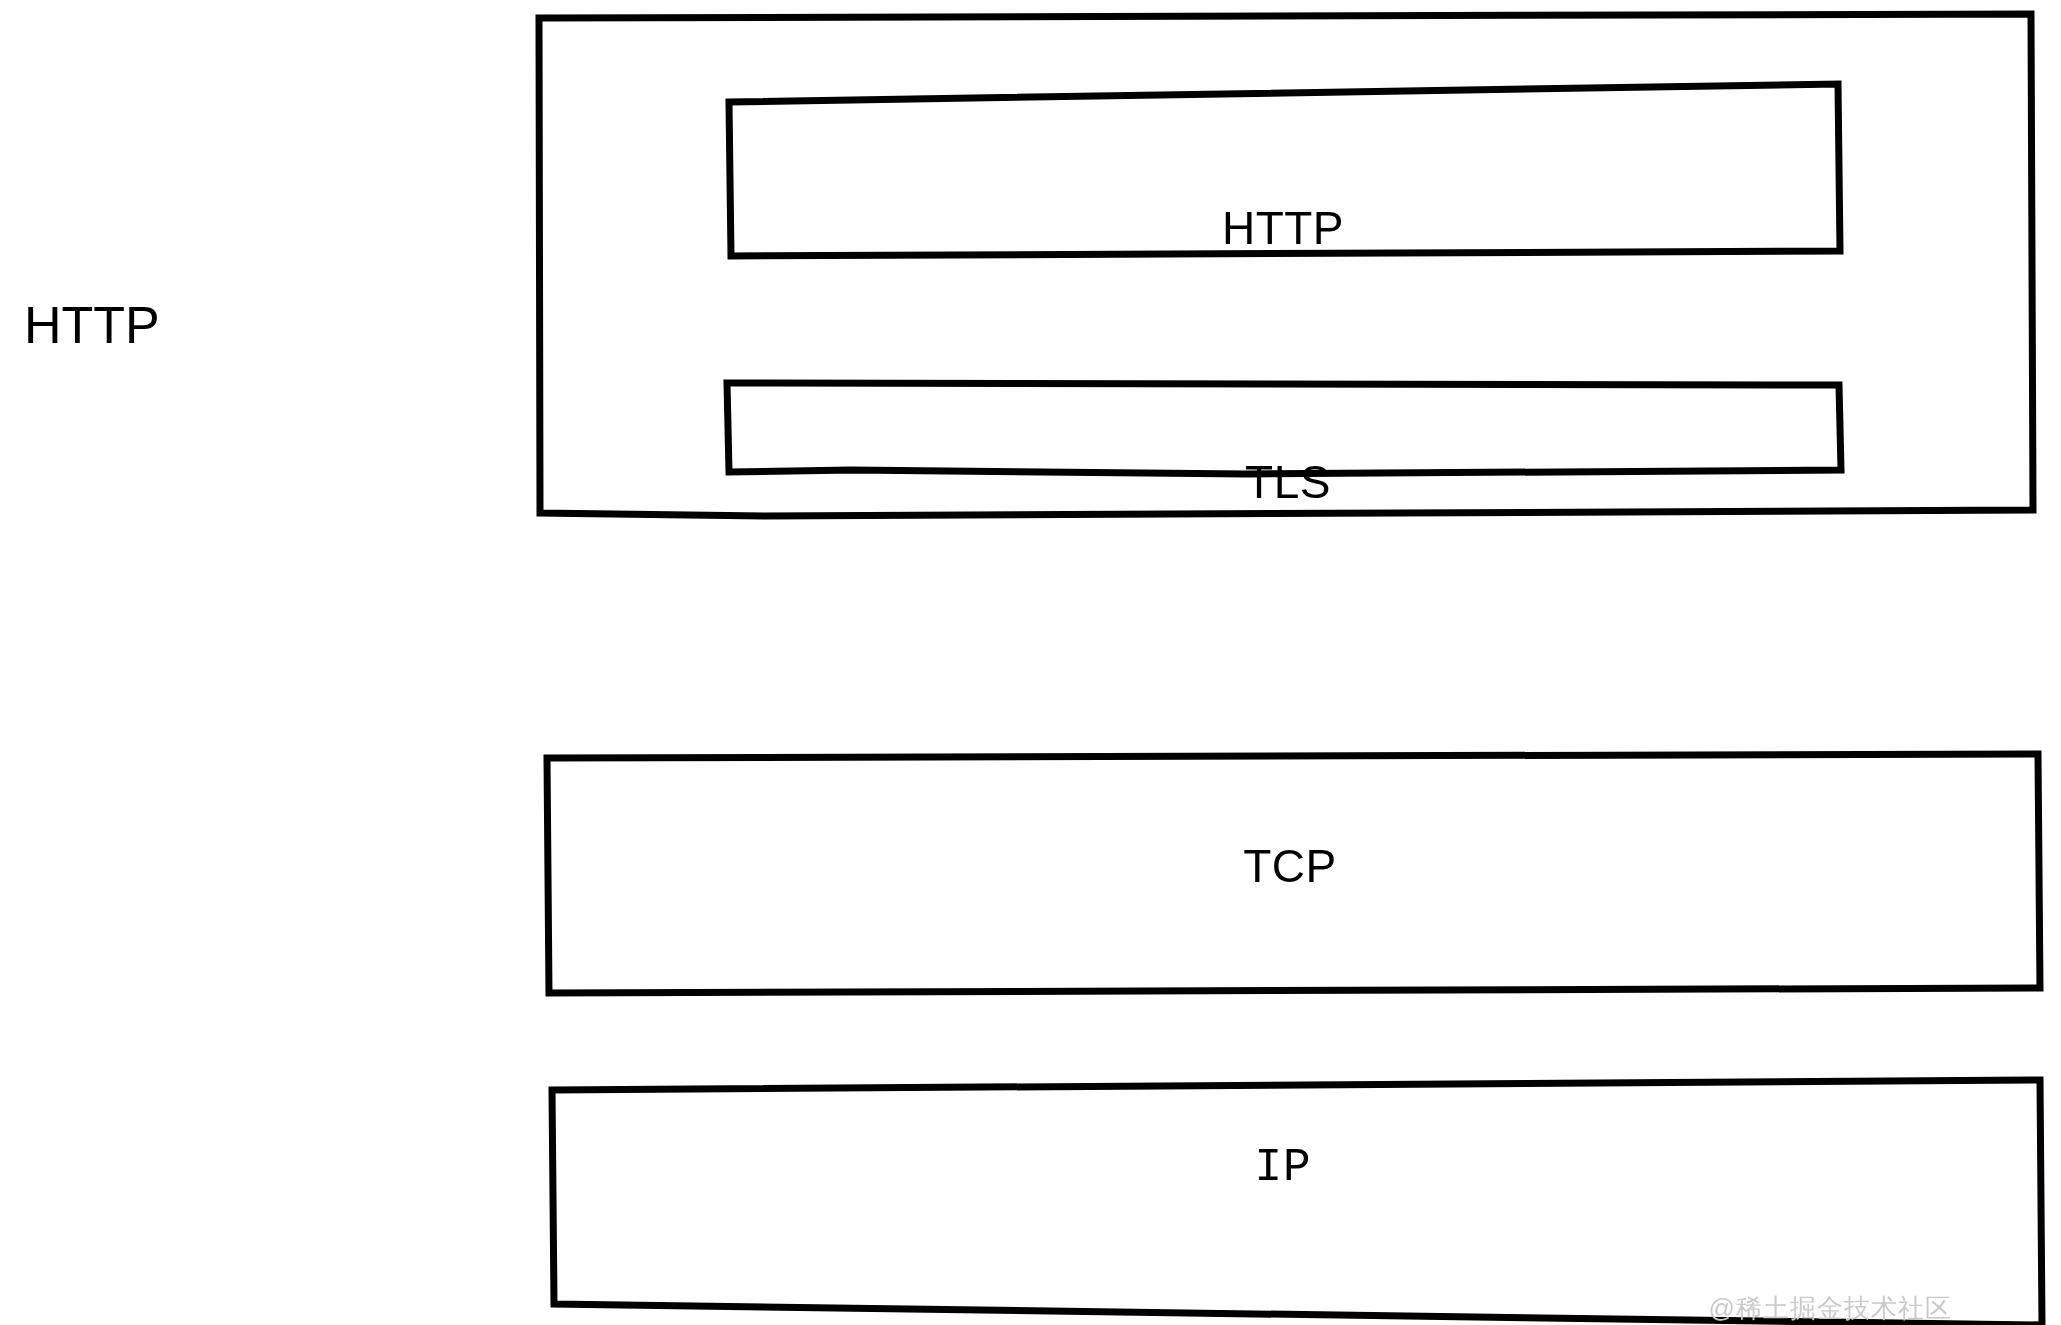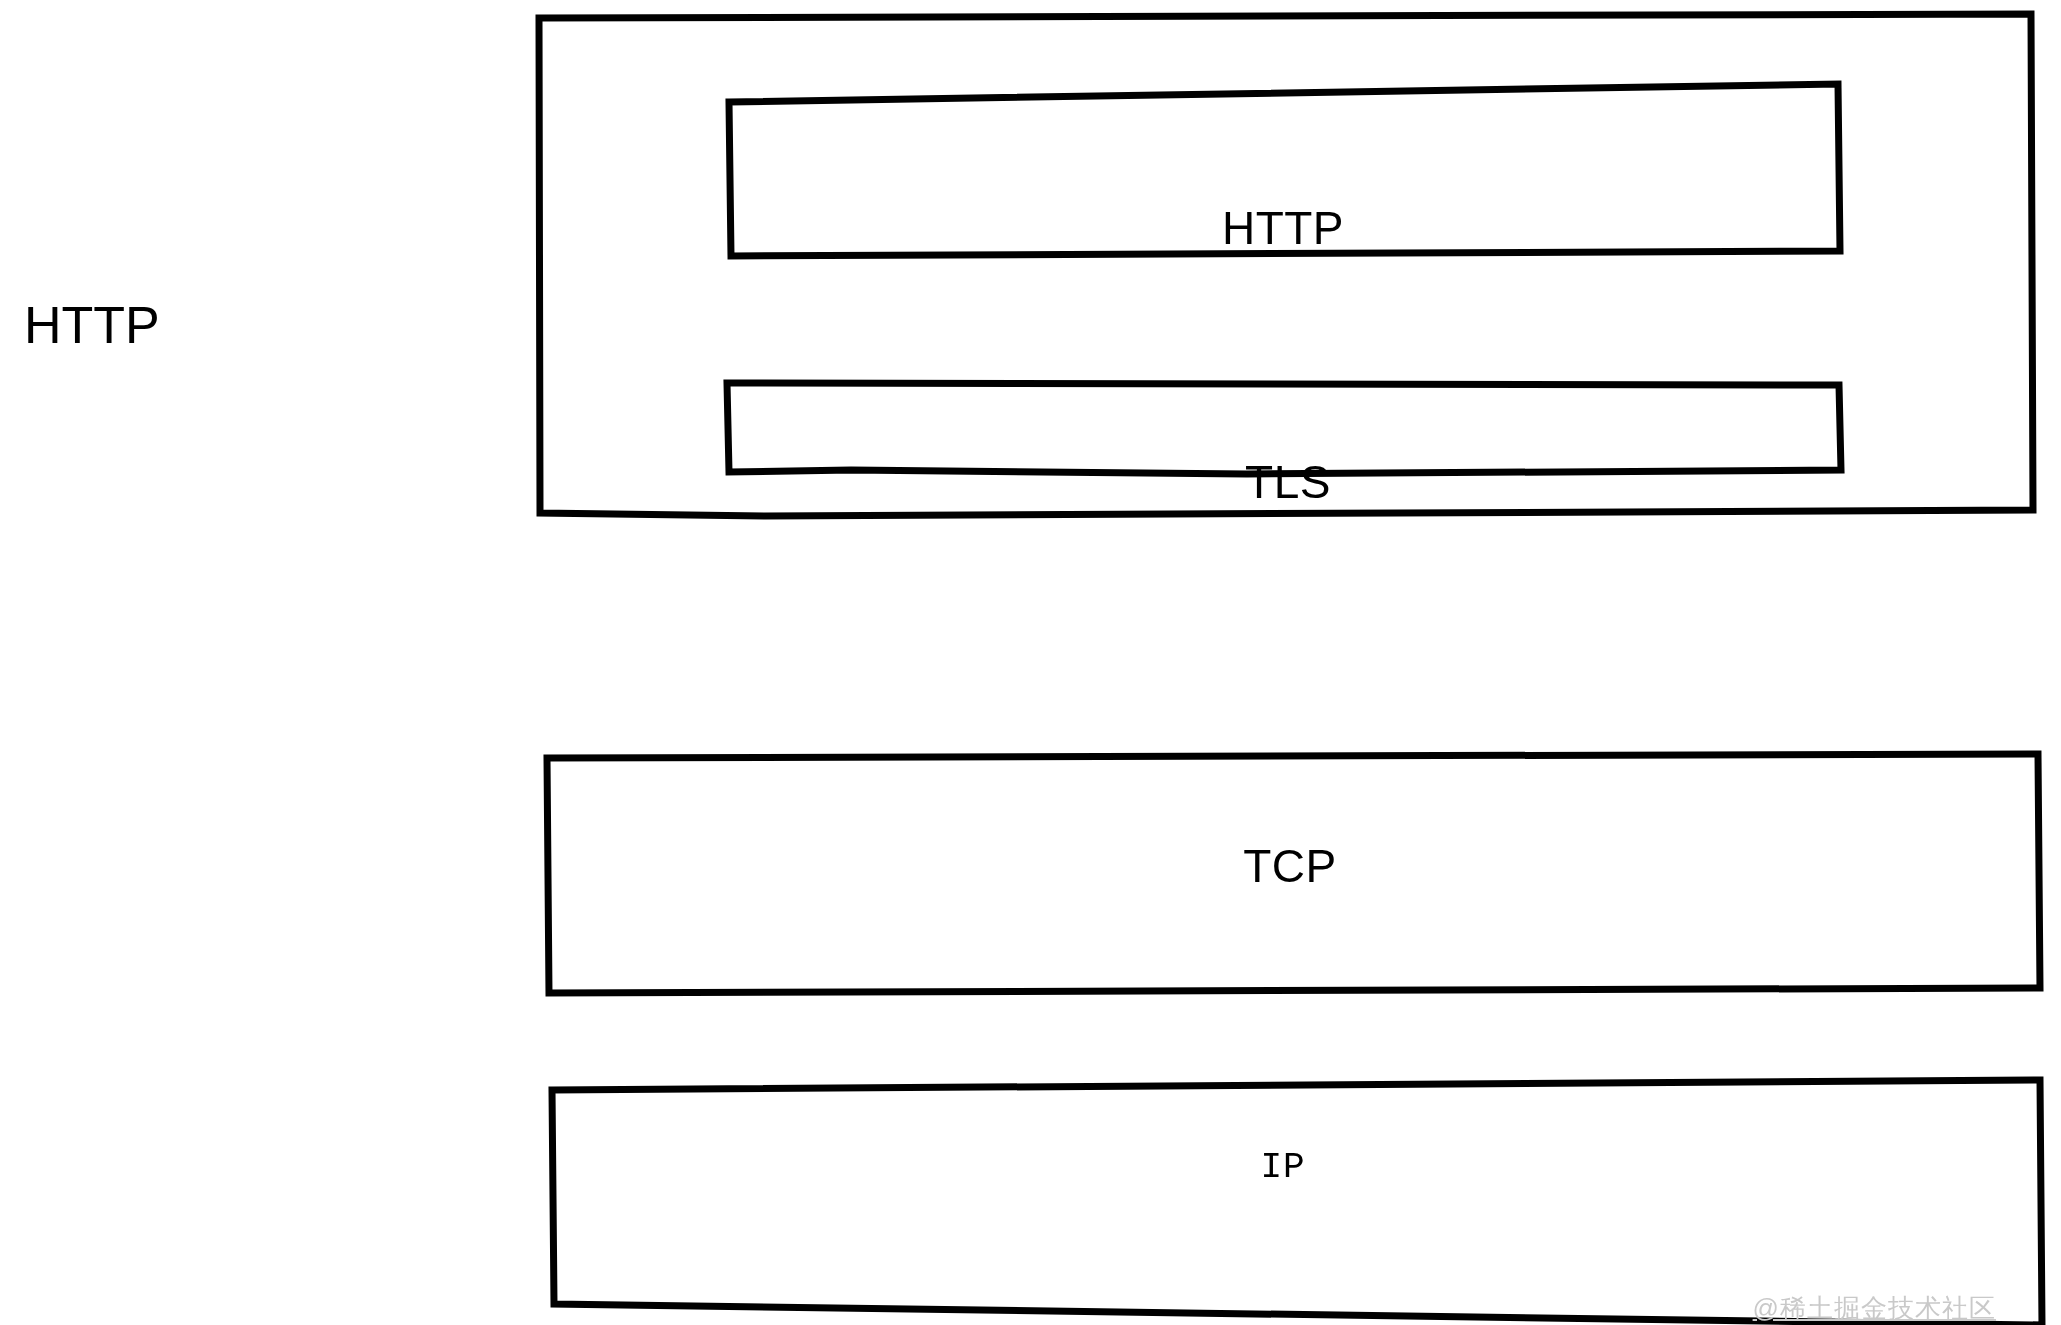--- a/index.html
+++ b/index.html
@@ -30,21 +30,21 @@
     font-family: "Liberation Sans", sans-serif;
     font-size: 46px;
     font-weight: 400;
     color: #000000;
     letter-spacing: 0.5px;
     white-space: nowrap;
     line-height: 1;
   }
   .box-label.mono {
     font-family: "Liberation Mono", monospace;
-    font-size: 36px;
+    font-size: 46px;
     letter-spacing: 1px;
   }
   .side-label {
     position: absolute;
     transform: translate(0, -50%);
     font-family: "Liberation Sans", sans-serif;
     font-size: 52px;
     font-weight: 400;
     color: #000000;
     white-space: nowrap;
@@ -85,15 +85,15 @@
   <div class="side-label" style="left: 24px; top: 325px;">HTTP</div>
 
   <div class="box-label" style="left: 1283px; top: 228px;">HTTP</div>
 
   <div class="box-label" style="left: 1288px; top: 482px;">TLS</div>
 
   <div class="box-label" style="left: 1290px; top: 866px;">TCP</div>
 
   <div class="box-label mono" style="left: 1283px; top: 1168px;">IP</div>
 
-  <div class="watermark" style="left: 1996px; top: 1308px; text-decoration: underline;">@稀土掘金技术社区</div>
+  <div class="watermark" style="left: 1952px; top: 1308px;">@稀土掘金技术社区</div>
 
 </div>
 
 </body></html>

